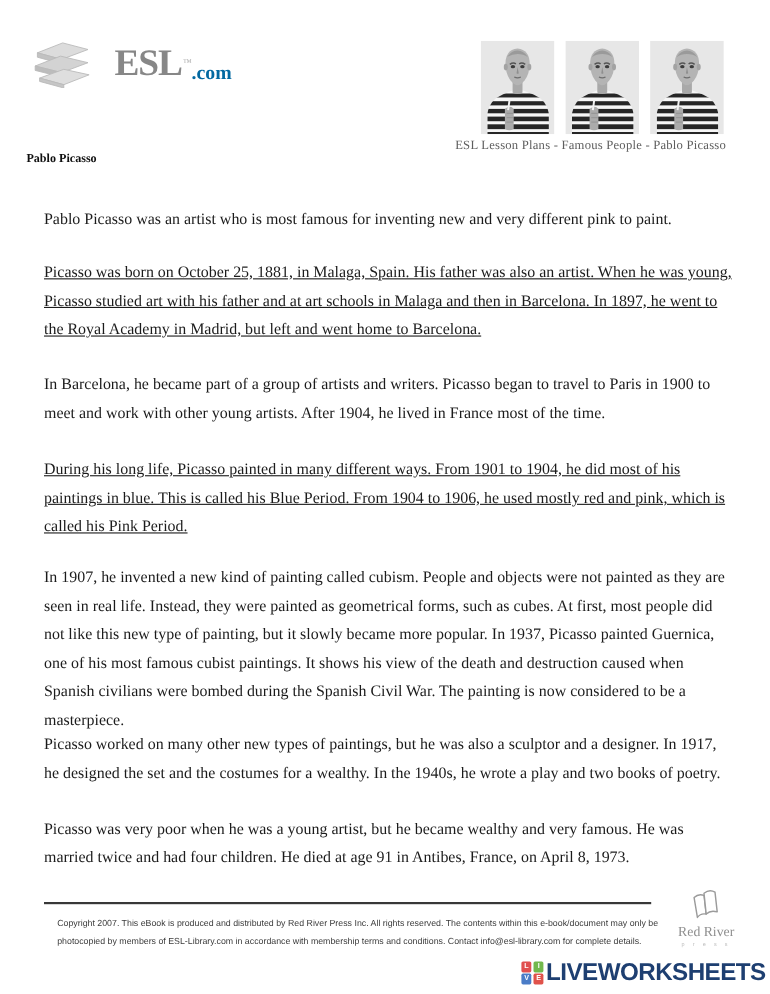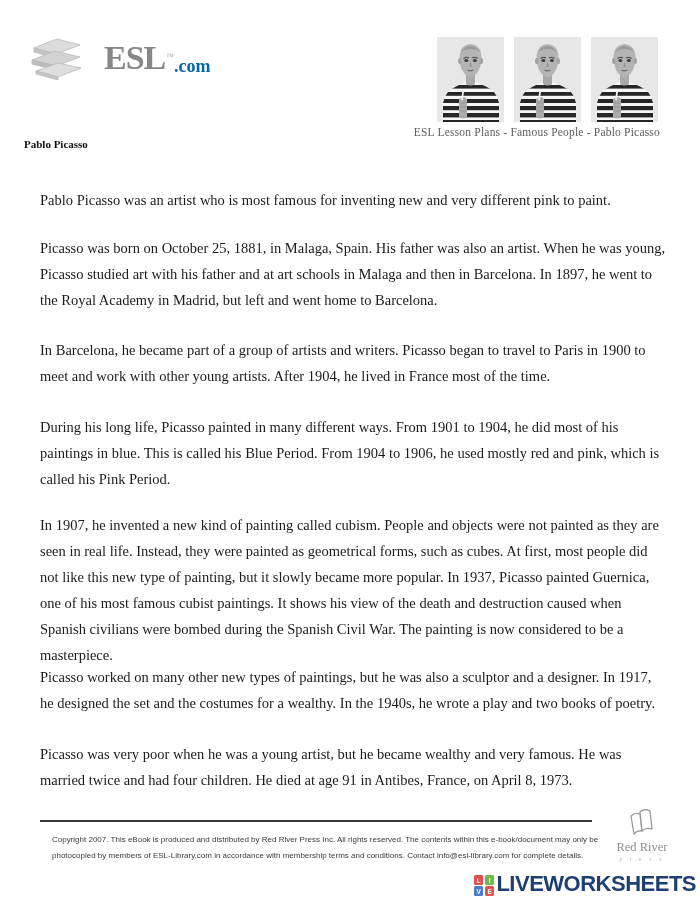--- a/index.html
+++ b/index.html
@@ -19,38 +19,38 @@
   .photo{width:67px;height:85px;display:block;}
 
   .caption{position:absolute;right:40px;top:126px;font-size:11.5px;color:#5d5d5d;
            font-family:"Liberation Serif", serif;letter-spacing:0.2px;}
 
   
   .title{position:absolute;left:24px;top:138px;margin:0;font-size:11px;font-weight:700;
          color:#101010;font-family:"Liberation Serif", serif;}
   .article p{position:absolute;left:40px;width:628px;margin:0;
              font-size:14.5px;line-height:26px;color:#1b1b1b;text-align:left;}
-  .p1{top:187px;} .p2{top:235px;} .p3{top:337px;} .p4{top:414px;}
+  .p1{top:187px;} .p2{top:235px;text-decoration:underline;} .p3{top:337px;} .p4{top:414px;text-decoration:underline;}
   .p5{top:512px;} .p6{top:664px;} .p7{top:741px;}
 
   
   .rule{position:absolute;left:40px;top:820px;width:552px;height:0;
         border-top:2px solid #383838;}
   .copyright{position:absolute;left:40px;top:832px;width:560px;
              font-family:Liberation Sans, sans-serif;font-size:8px;line-height:16px;
              color:#3b3b3b;margin-left:12px;}
   .publisher{position:absolute;left:606px;top:806px;width:72px;text-align:center;}
   .publisher .pub-icon{display:block;margin:0 auto;}
   .pub-name{font-family:"Liberation Serif", serif;font-size:12.5px;color:#8e8e8e;
             margin-top:2px;}
   .pub-press{font-family:"Liberation Sans", sans-serif;font-size:5px;color:#bcbcbc;
              letter-spacing:3px;margin-top:1px;}
 
   
-  .lw{position:absolute;right:4px;top:871px;display:flex;align-items:center;gap:2px;
+  .lw{position:absolute;right:4px;top:871px;display:flex;align-items:flex-start;gap:2px;
       text-decoration:none;cursor:pointer;}
   .lw-tiles{display:grid;grid-template-columns:9.5px 9.5px;grid-template-rows:9.5px 9.5px;
             gap:1.5px;margin-top:3px;}
   .tile{display:flex;align-items:center;justify-content:center;border-radius:1.5px;
         color:#fff;font-family:"Liberation Sans", sans-serif;font-size:6.5px;font-weight:700;}
   .t0{background:#e04f4f;} .t1{background:#72b84c;} .t2{background:#4a7cc7;} .t3{background:#e0524a;}
   .lw-word{font-family:"Liberation Sans", sans-serif;font-size:22px;font-weight:800;
            color:#1e3f71;letter-spacing:-0.5px;}
 </style>
 </head>

